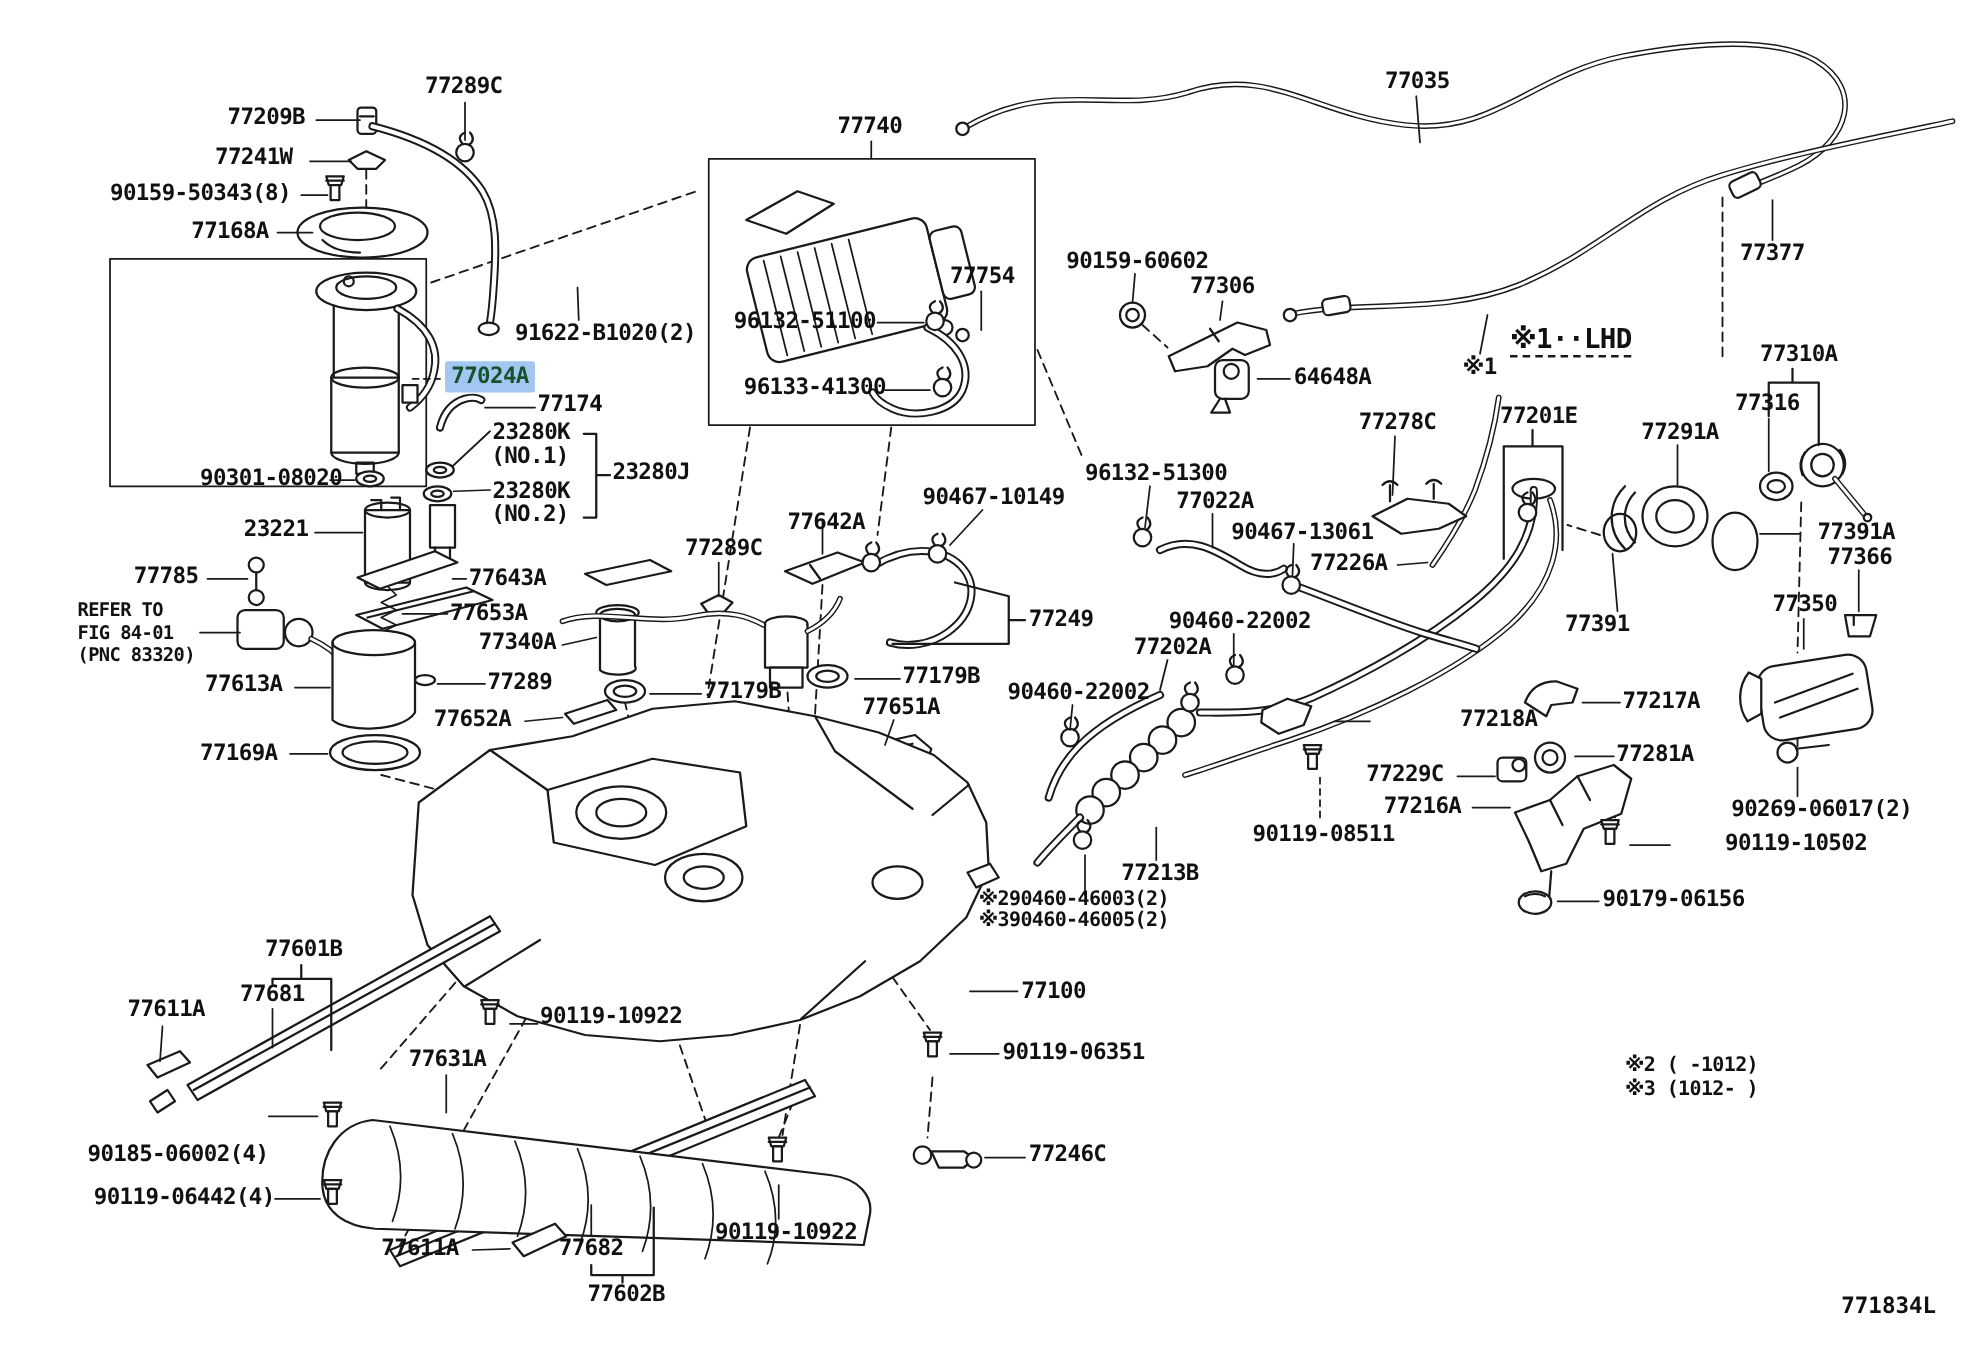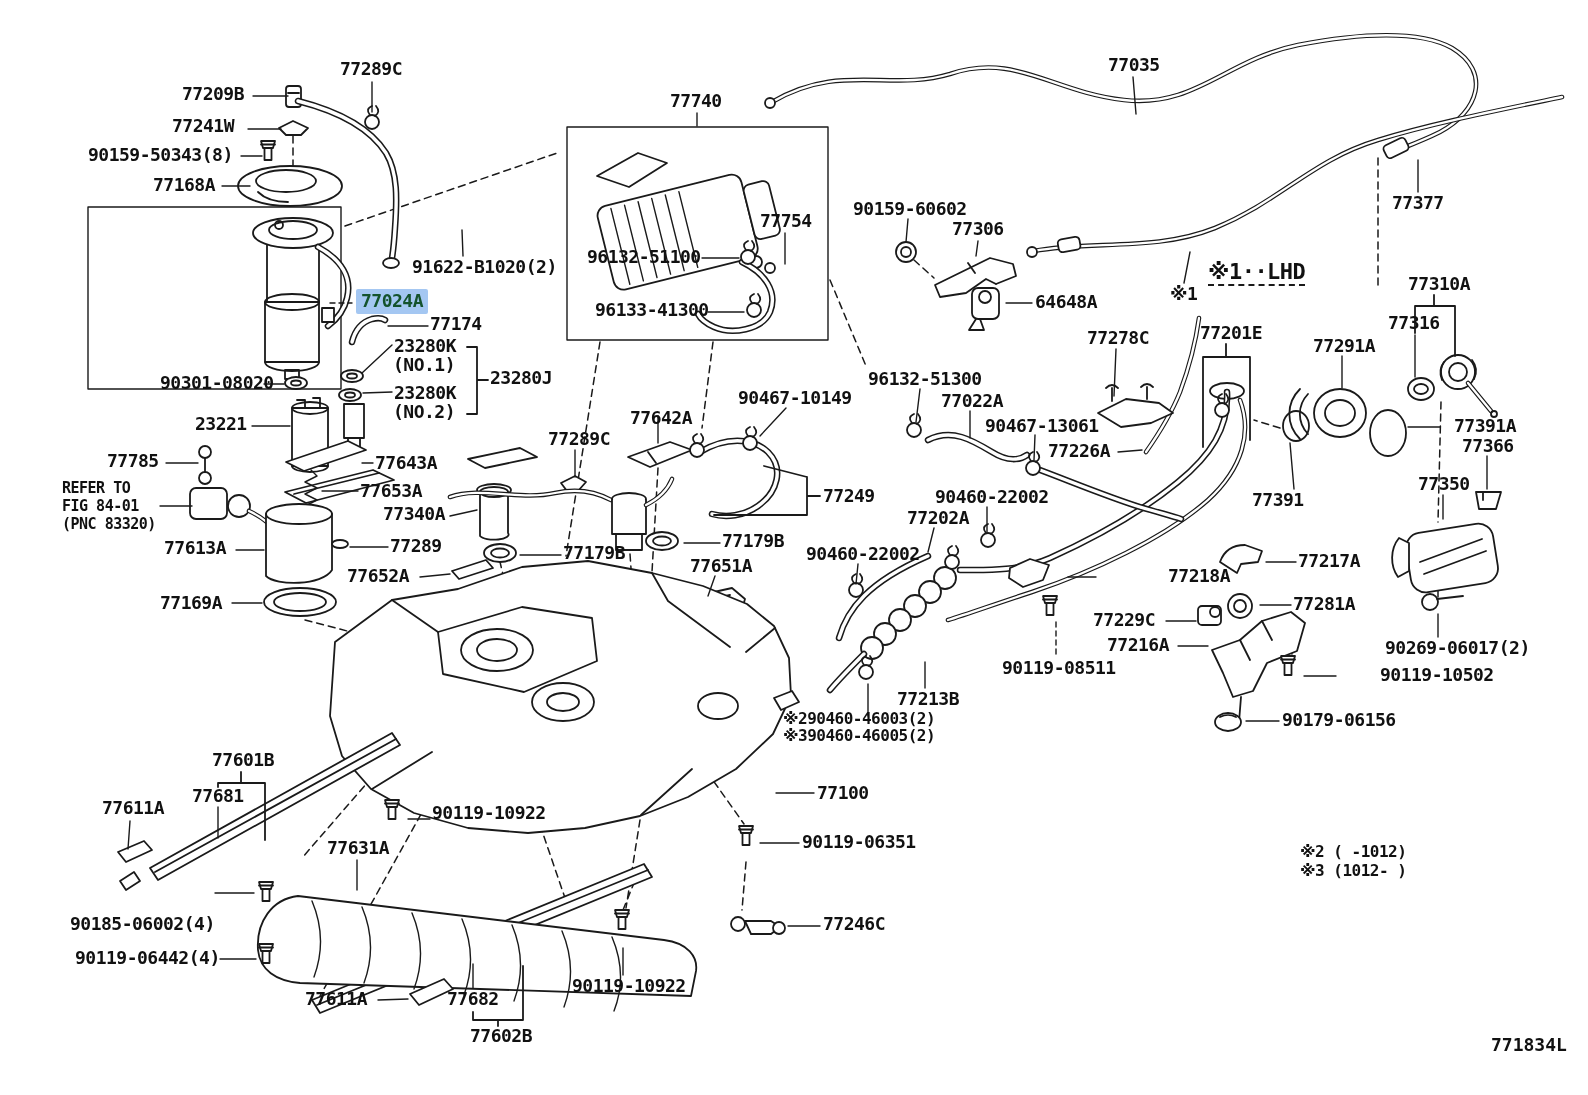--- a/index.html
+++ b/index.html
@@ -519,16 +519,16 @@
       <div class="lbl" style="left: 70px; top: 905px; margin-top: 10px;">90185-06002(4)</div>
       <div class="lbl" style="left: 327px; top: 839px;">77631A</div>
       <div class="lbl" style="left: 75px; top: 949px;">90119-06442(4)</div>
       <div class="lbl" style="left: 432px; top: 804px;">90119-10922</div>
       <div class="lbl" style="left: 305px; top: 990px;">77611A</div>
       <div class="lbl" style="left: 447px; top: 990px;">77682</div>
       <div class="lbl" style="left: 470px; top: 1027px;">77602B</div>
       <div class="lbl" style="left: 572px; top: 977px;">90119-10922</div>
       <div class="lbl note" style="left: 1300px; top: 844px;">※2 (  -1012)</div>
       <div class="lbl note" style="left: 1300px; top: 863px;">※3 (1012-  )</div>
-      <div class="lbl fig" style="left: 1473px; top: 1036px; margin-left: 18px;">771834L</div>
+      <div class="lbl fig" style="left: 1473px; top: 1036px;">771834L</div>
     </div>
 
 </div>
 
 </body></html>

